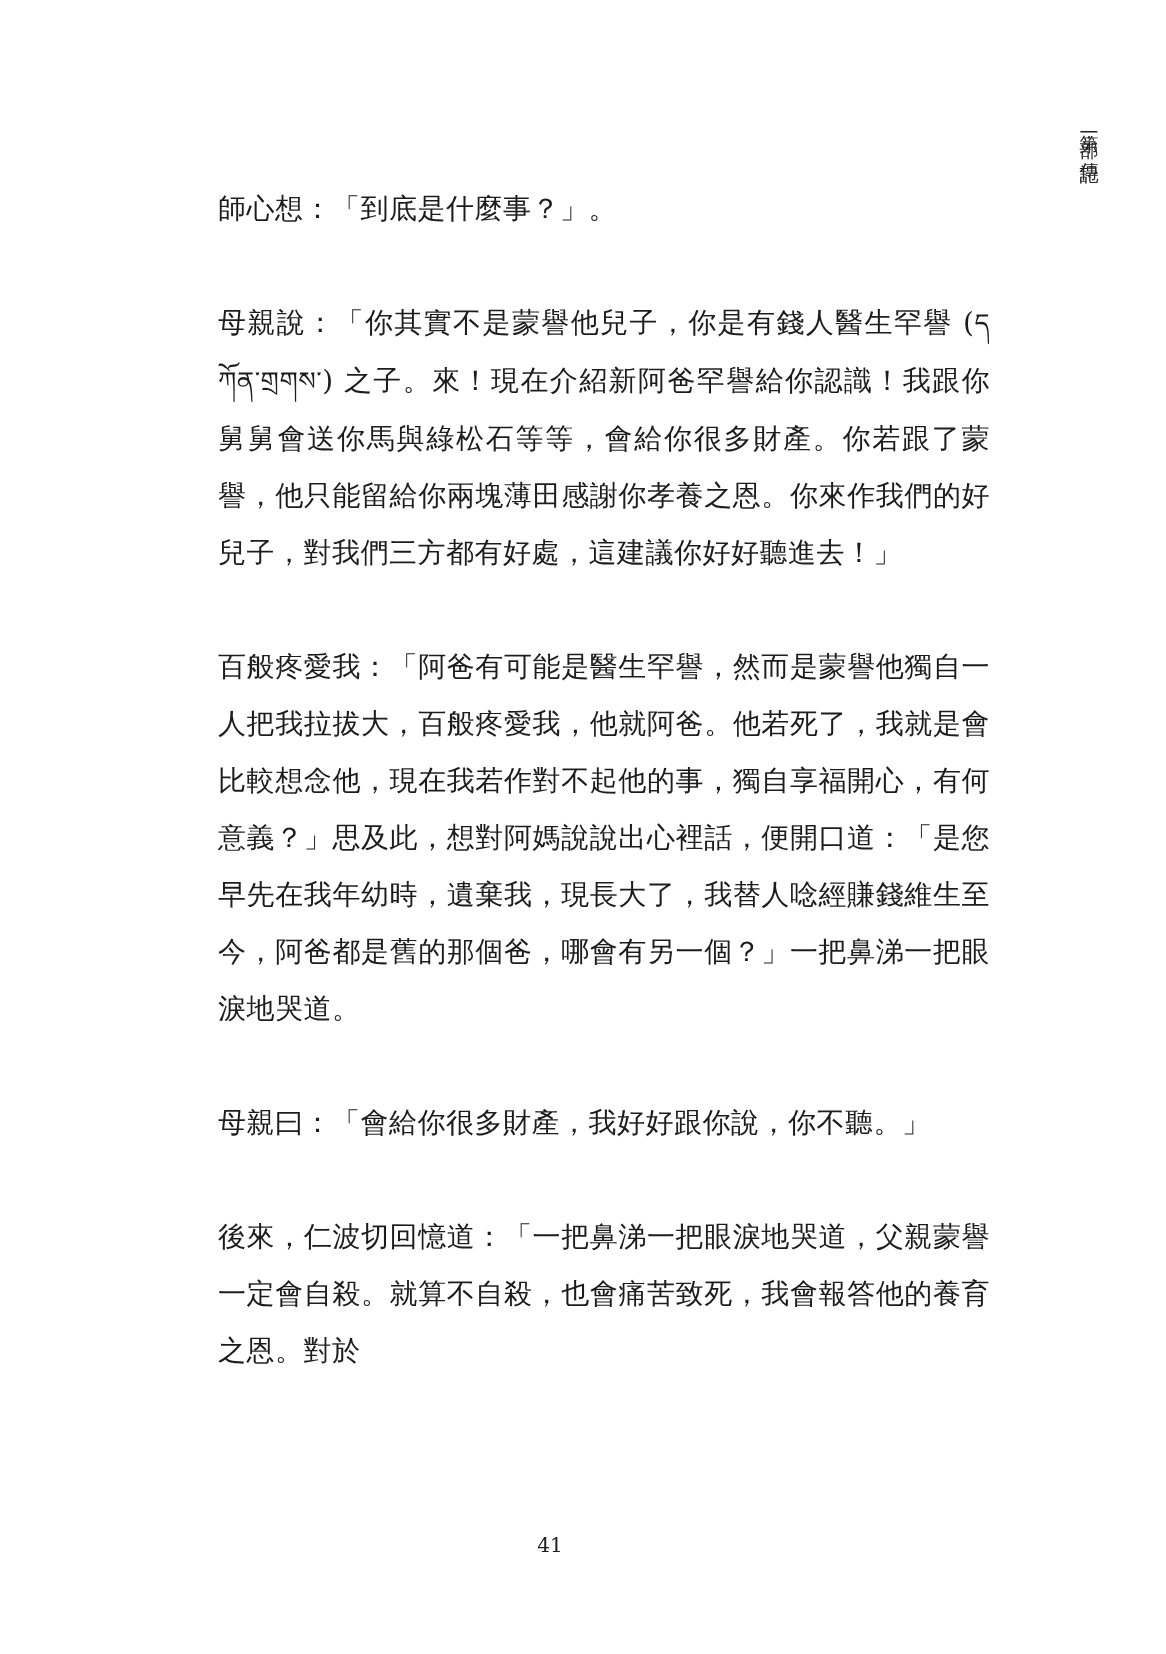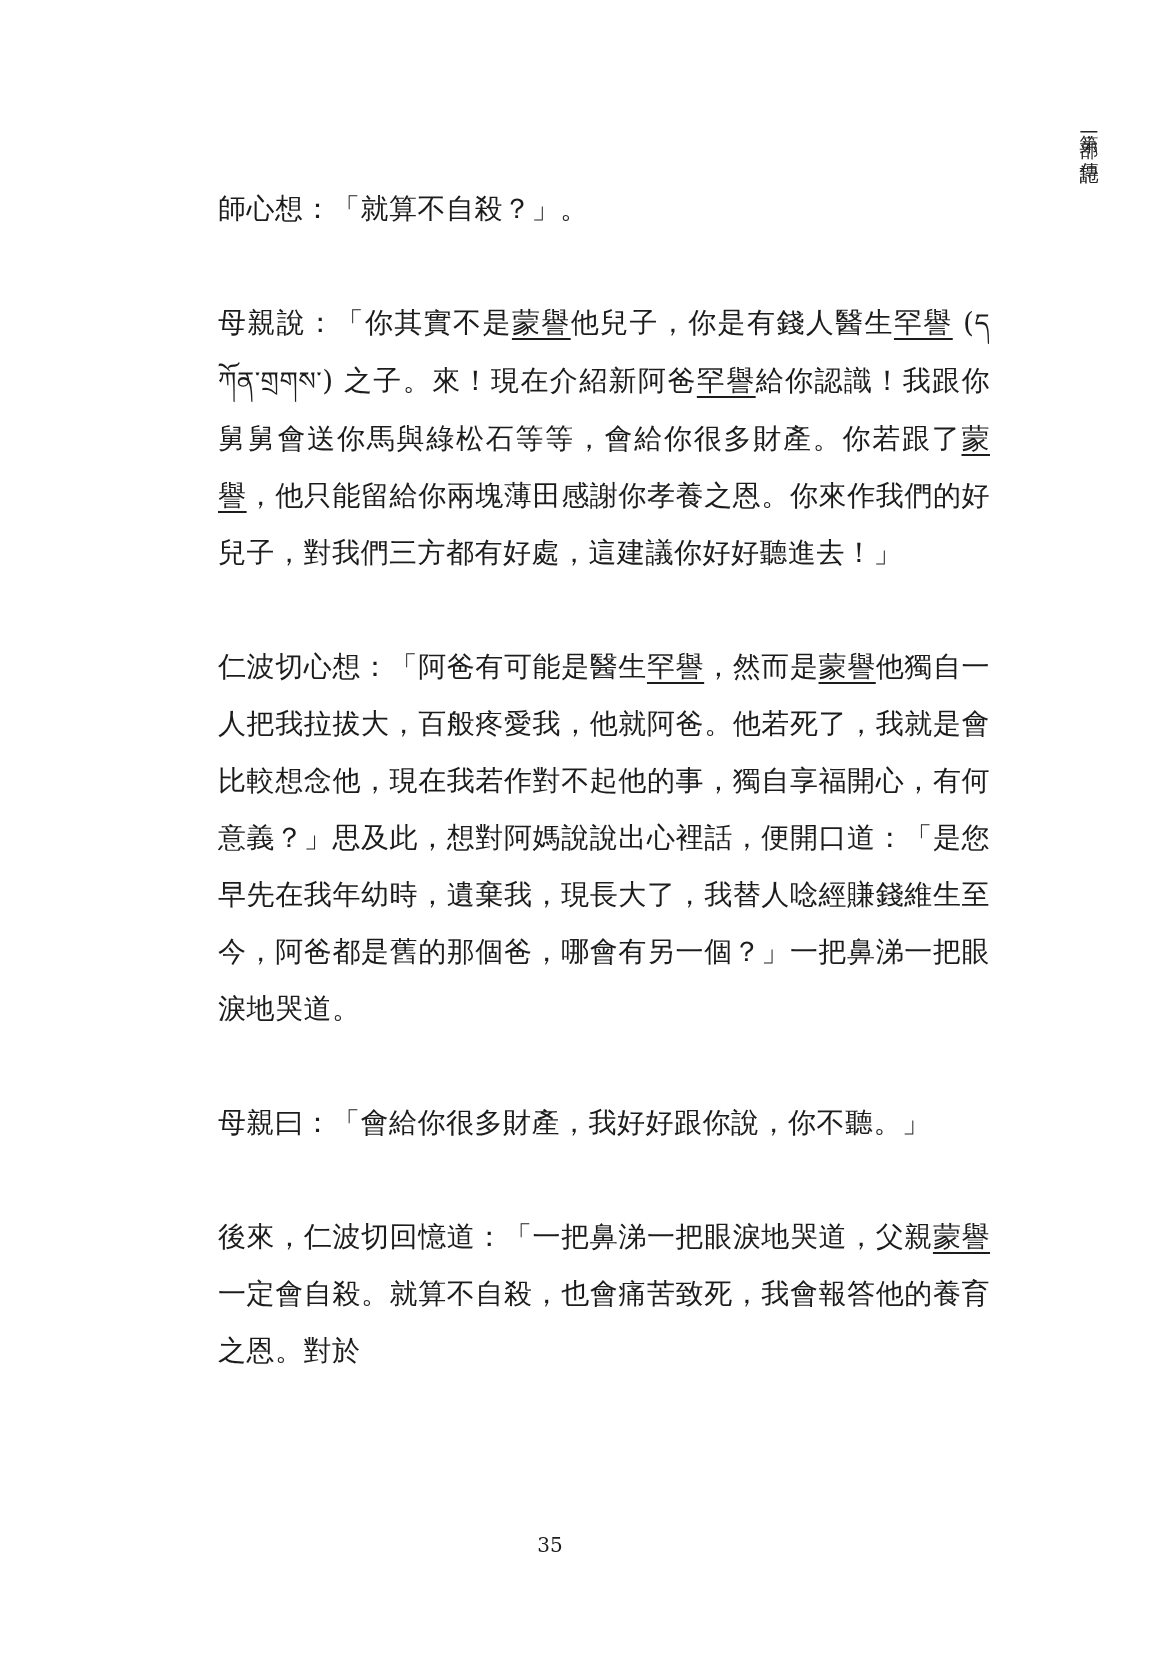--- a/index.html
+++ b/index.html
@@ -40,21 +40,20 @@
     line-height: 57px;
     text-align: justify;
     text-justify: inter-ideograph;
     letter-spacing: 0.5px;
     word-break: break-all;
   }
   .content p:last-child {
     margin-bottom: 0;
   }
   .seg-underline {
-    text-decoration: underline;
     text-decoration-thickness: 1.5px;
     text-underline-offset: 6px;
   }
   .seg-tibetan {
     font-size: 26px;
   }
   .footer {
     position: absolute;
     left: 0;
     top: 1533px;
@@ -64,23 +63,23 @@
     color: #1c1c1c;
   }
 </style>
 </head>
 <body>
 
 <div class="page">
   <div class="side-label">第一部：傳記</div>
 
   <div class="content">
-      <p><span>師心想：「就算不自殺？」。</span></p>
+      <p><span>師心想：「到底是什麼事？」。</span></p>
       <p><span>母親說：「你其實不是</span><span class="seg-underline">蒙譽</span><span>他兒子，你是有錢人醫生</span><span class="seg-underline">罕譽</span><span> (</span><span class="seg-tibetan">དཀོན་གྲགས་</span><span>) 之子。來！現在介紹新阿爸</span><span class="seg-underline">罕譽</span><span>給你認識！我跟你舅舅會送你馬與綠松石等等，會給你很多財產。你若跟了</span><span class="seg-underline">蒙譽</span><span>，他只能留給你兩塊薄田感謝你孝養之恩。你來作我們的好兒子，對我們三方都有好處，這建議你好好聽進去！」</span></p>
-      <p><span>仁波切心想：「阿爸有可能是醫生</span><span class="seg-underline">罕譽</span><span>，然而是</span><span class="seg-underline">蒙譽</span><span>他獨自一人把我拉拔大，百般疼愛我，他就阿爸。他若死了，我就是會比較想念他，現在我若作對不起他的事，獨自享福開心，有何意義？」思及此，想對阿媽說說出心裡話，便開口道：「是您早先在我年幼時，遺棄我，現長大了，我替人唸經賺錢維生至今，阿爸都是舊的那個爸，哪會有另一個？」一把鼻涕一把眼淚地哭道。</span></p>
+      <p><span>百般疼愛我：「阿爸有可能是醫生</span><span class="seg-underline">罕譽</span><span>，然而是</span><span class="seg-underline">蒙譽</span><span>他獨自一人把我拉拔大，百般疼愛我，他就阿爸。他若死了，我就是會比較想念他，現在我若作對不起他的事，獨自享福開心，有何意義？」思及此，想對阿媽說說出心裡話，便開口道：「是您早先在我年幼時，遺棄我，現長大了，我替人唸經賺錢維生至今，阿爸都是舊的那個爸，哪會有另一個？」一把鼻涕一把眼淚地哭道。</span></p>
       <p><span>母親曰：「會給你很多財產，我好好跟你說，你不聽。」</span></p>
       <p><span>後來，仁波切回憶道：「一把鼻涕一把眼淚地哭道，父親</span><span class="seg-underline">蒙譽</span><span>一定會自殺。就算不自殺，也會痛苦致死，我會報答他的養育之恩。對於</span></p>
     </div>
 
   <div class="footer">
-    <span>35</span>
+    <span>41</span>
   </div>
 </div>
 
 </body></html>

